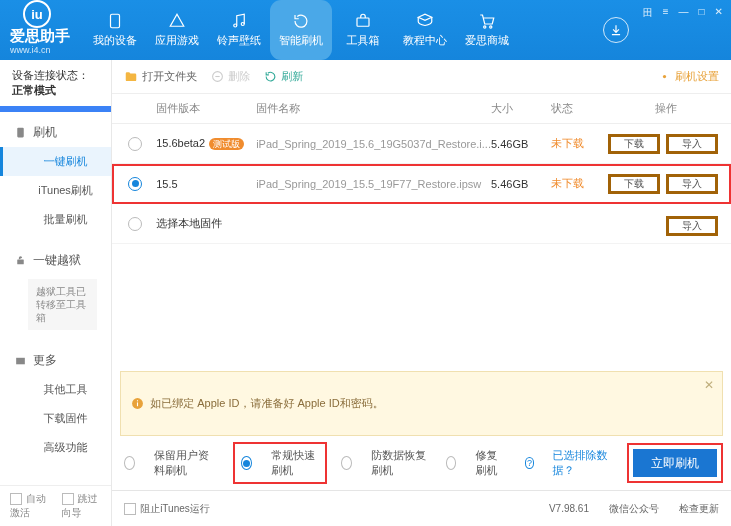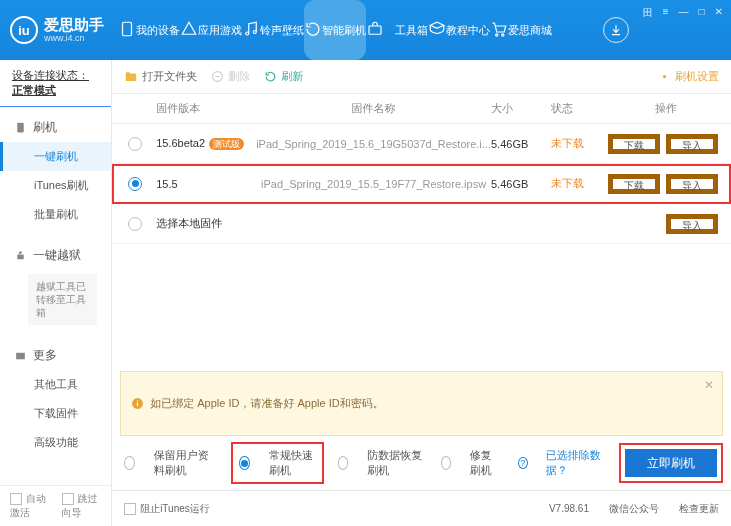--- a/index.html
+++ b/index.html
@@ -1,70 +1,70 @@
 <!DOCTYPE html>
 <html><head>
 <meta charset="utf-8">
 <style>
 * { margin: 0; padding: 0; box-sizing: border-box; font-family: "Microsoft YaHei", Arial, sans-serif; }
 body { background: #fff; width: 731px; height: 526px; overflow: hidden; font-size: 11px; color: #333; }
 
 .titlebar { height: 60px; background: linear-gradient(#1a8fe6, #1585dc); color: #fff; display: flex; align-items: stretch; }
-.logo-area { display: flex; align-items: center; padding: 0 14px 0 10px; }
+.logo-area { display: flex; align-items: center; padding: 0 14px 0 10px; flex-direction: column; }
 .logo-ring { width: 28px; height: 28px; border: 2px solid #fff; border-radius: 50%; display: flex; align-items: center; justify-content: center; font-weight: bold; font-size: 13px; margin-right: 6px; }
 .logo-text { font-size: 15px; font-weight: bold; line-height: 1.1; }
 .logo-sub { font-size: 9px; opacity: .8; }
 .nav { display: flex; flex: 1; }
-.nav-item { width: 62px; display: flex; flex-direction: row; align-items: center; justify-content: space-between; font-size: 11px; cursor: pointer; position: relative; }
+.nav-item { width: 62px; display: flex; flex-direction: column; align-items: center; justify-content: center; font-size: 11px; cursor: pointer; position: relative; }
 .nav-item.active { background: #4aa8e8; border-radius: 11px; }
 .nav-icon { width: 18px; height: 18px; stroke: #fff; fill: none; stroke-width: 1.6; margin-bottom: 3px; }
 .title-ctrls { display: flex; align-items: flex-start; padding: 6px 8px 0 0; gap: 10px; font-size: 10px; }
 .tc-btn { cursor: pointer; opacity: .85; }
 .down-circle { width: 26px; height: 26px; border: 1.5px solid rgba(255,255,255,.8); border-radius: 50%; display: flex; align-items: center; justify-content: center; align-self: center; margin: 0 14px 0 4px; cursor: pointer; }
 
 .body { display: flex; height: 466px; }
 .sidebar { width: 156px; border-right: 1px solid #e8e8e8; display: flex; flex-direction: column; }
-.conn-bar { padding: 8px 12px; font-size: 11px; border-bottom: 1px solid #3b82f6; text-decoration: underline; }
+.conn-bar { padding: 8px 12px; font-size: 11px; border-bottom: 6px solid #3b82f6; }
 .side-section { padding: 6px 0; }
 .sec-head { display: flex; align-items: center; padding: 6px 14px; color: #555; font-size: 12px; }
 .sec-icon { width: 13px; height: 13px; margin-right: 6px; fill: #888; }
-.side-item { padding: 7px 14px 7px 34px; font-size: 11px; color: #555; cursor: pointer; position: relative; }
+.side-item { padding: 7px 14px 7px 34px; font-size: 11px; color: #555; cursor: pointer; position: relative; text-align: center; }
 .side-item.active { background: #eaf4fd; color: #1585dc; }
 .side-item.active::before { content: ""; position: absolute; left: 0; top: 0; bottom: 0; width: 3px; background: #1585dc; }
 .side-note { margin: 4px 14px 4px 28px; padding: 6px 8px; background: #f6f6f6; color: #888; font-size: 10px; line-height: 1.3; }
 .side-spacer { flex: 1; }
 .side-chk-row { padding: 6px 10px; display: flex; gap: 12px; color: #888; font-size: 10px; border-top: 1px solid #eee; }
 
 .main { flex: 1; display: flex; flex-direction: column; }
 .toolbar { height: 34px; display: flex; align-items: center; padding: 0 12px; gap: 14px; font-size: 11px; color: #666; border-bottom: 1px solid #eee; }
 .tb-item { display: flex; align-items: center; gap: 4px; cursor: pointer; }
 .tb-right { margin-left: auto; color: #e8a23a; }
 .thead { height: 30px; display: flex; align-items: center; padding: 0 0 0 44px; font-size: 11px; color: #888; border-bottom: 1px solid #eee; }
 .col-ver { width: 100px; }
-.col-name { flex: 1; text-align: center; }
+.col-name { flex: 1; }
 .col-size { width: 60px; }
 .col-status { width: 50px; }
 .col-ops { width: 130px; text-align: center; }
 .row { height: 40px; display: flex; align-items: center; padding: 0 0 0 16px; font-size: 11px; border-bottom: 1px solid #f3f3f3; position: relative; }
 .row.highlight { outline: 2px solid #e33; outline-offset: -2px; }
 .radio { width: 14px; height: 14px; border: 1.5px solid #bbb; border-radius: 50%; margin-right: 14px; cursor: pointer; display: inline-flex; align-items: center; justify-content: center; }
 .radio.sel { border-color: #1585dc; }
 .radio.sel::after { content: ""; width: 7px; height: 7px; background: #1585dc; border-radius: 50%; }
 .beta-tag { background: #f08c2e; color: #fff; font-size: 9px; padding: 1px 4px; border-radius: 6px; margin-left: 4px; }
 .fw-name { color: #999; }
 .status-txt { color: #f08c2e; }
-.mini-btn { width: 52px; height: 20px; border: 5px solid #a16207; background: #fff; font-size: 10px; color: #555; cursor: pointer; margin-right: 6px; }
+.mini-btn { width: 52px; height: 20px; border: 3px solid #a16207; background: #fff; font-size: 10px; color: #555; cursor: pointer; margin-right: 6px; }
 
 .warn-bar { background: #fff8e1; border: 1px solid #f0e0b0; margin: 0 8px; padding: 24px 10px; font-size: 11px; color: #8a6d3b; display: flex; align-items: center; gap: 6px; position: relative; }
 .warn-close { position: absolute; right: 8px; top: 6px; color: #bfae7c; cursor: pointer; font-size: 12px; }
 .mode-bar { display: flex; align-items: center; padding: 10px 12px; gap: 18px; font-size: 11px; color: #555; }
 .mode-opt { display: flex; align-items: center; gap: 5px; cursor: pointer; }
 .mode-opt.boxed { outline: 2px solid #e33; outline-offset: 2px; padding: 2px 4px; }
 .link { color: #1585dc; cursor: pointer; }
-.big-btn { width: 92px; height: 28px; background: #1a76d2; color: #fff; border: none; font-size: 12px; cursor: pointer; margin-left: auto; }
+.big-btn { width: 84px; height: 28px; background: #1a76d2; color: #fff; border: none; font-size: 12px; cursor: pointer; margin-left: auto; }
 .big-btn-wrap { outline: 2px solid #e33; outline-offset: 2px; padding: 2px; }
 .statusbar { height: 36px; border-top: 1px solid #e5e5e5; display: flex; align-items: center; padding: 0 12px; font-size: 10px; color: #666; gap: 20px; }
 .sb-spacer { flex: 1; }
 .chk { width: 12px; height: 12px; border: 1px solid #bbb; display: inline-block; vertical-align: middle; margin-right: 4px; }
 .folder-ico { fill: #f4b642; }
 .gear-ico { fill: #e8a23a; }
 .info-ico { width: 13px; height: 13px; fill: #e8a23a; }
 .q-ico { width: 12px; height: 12px; border: 1px solid #1585dc; border-radius: 50%; color: #1585dc; font-size: 9px; display: inline-flex; align-items: center; justify-content: center; }
 </style>
 </head>

